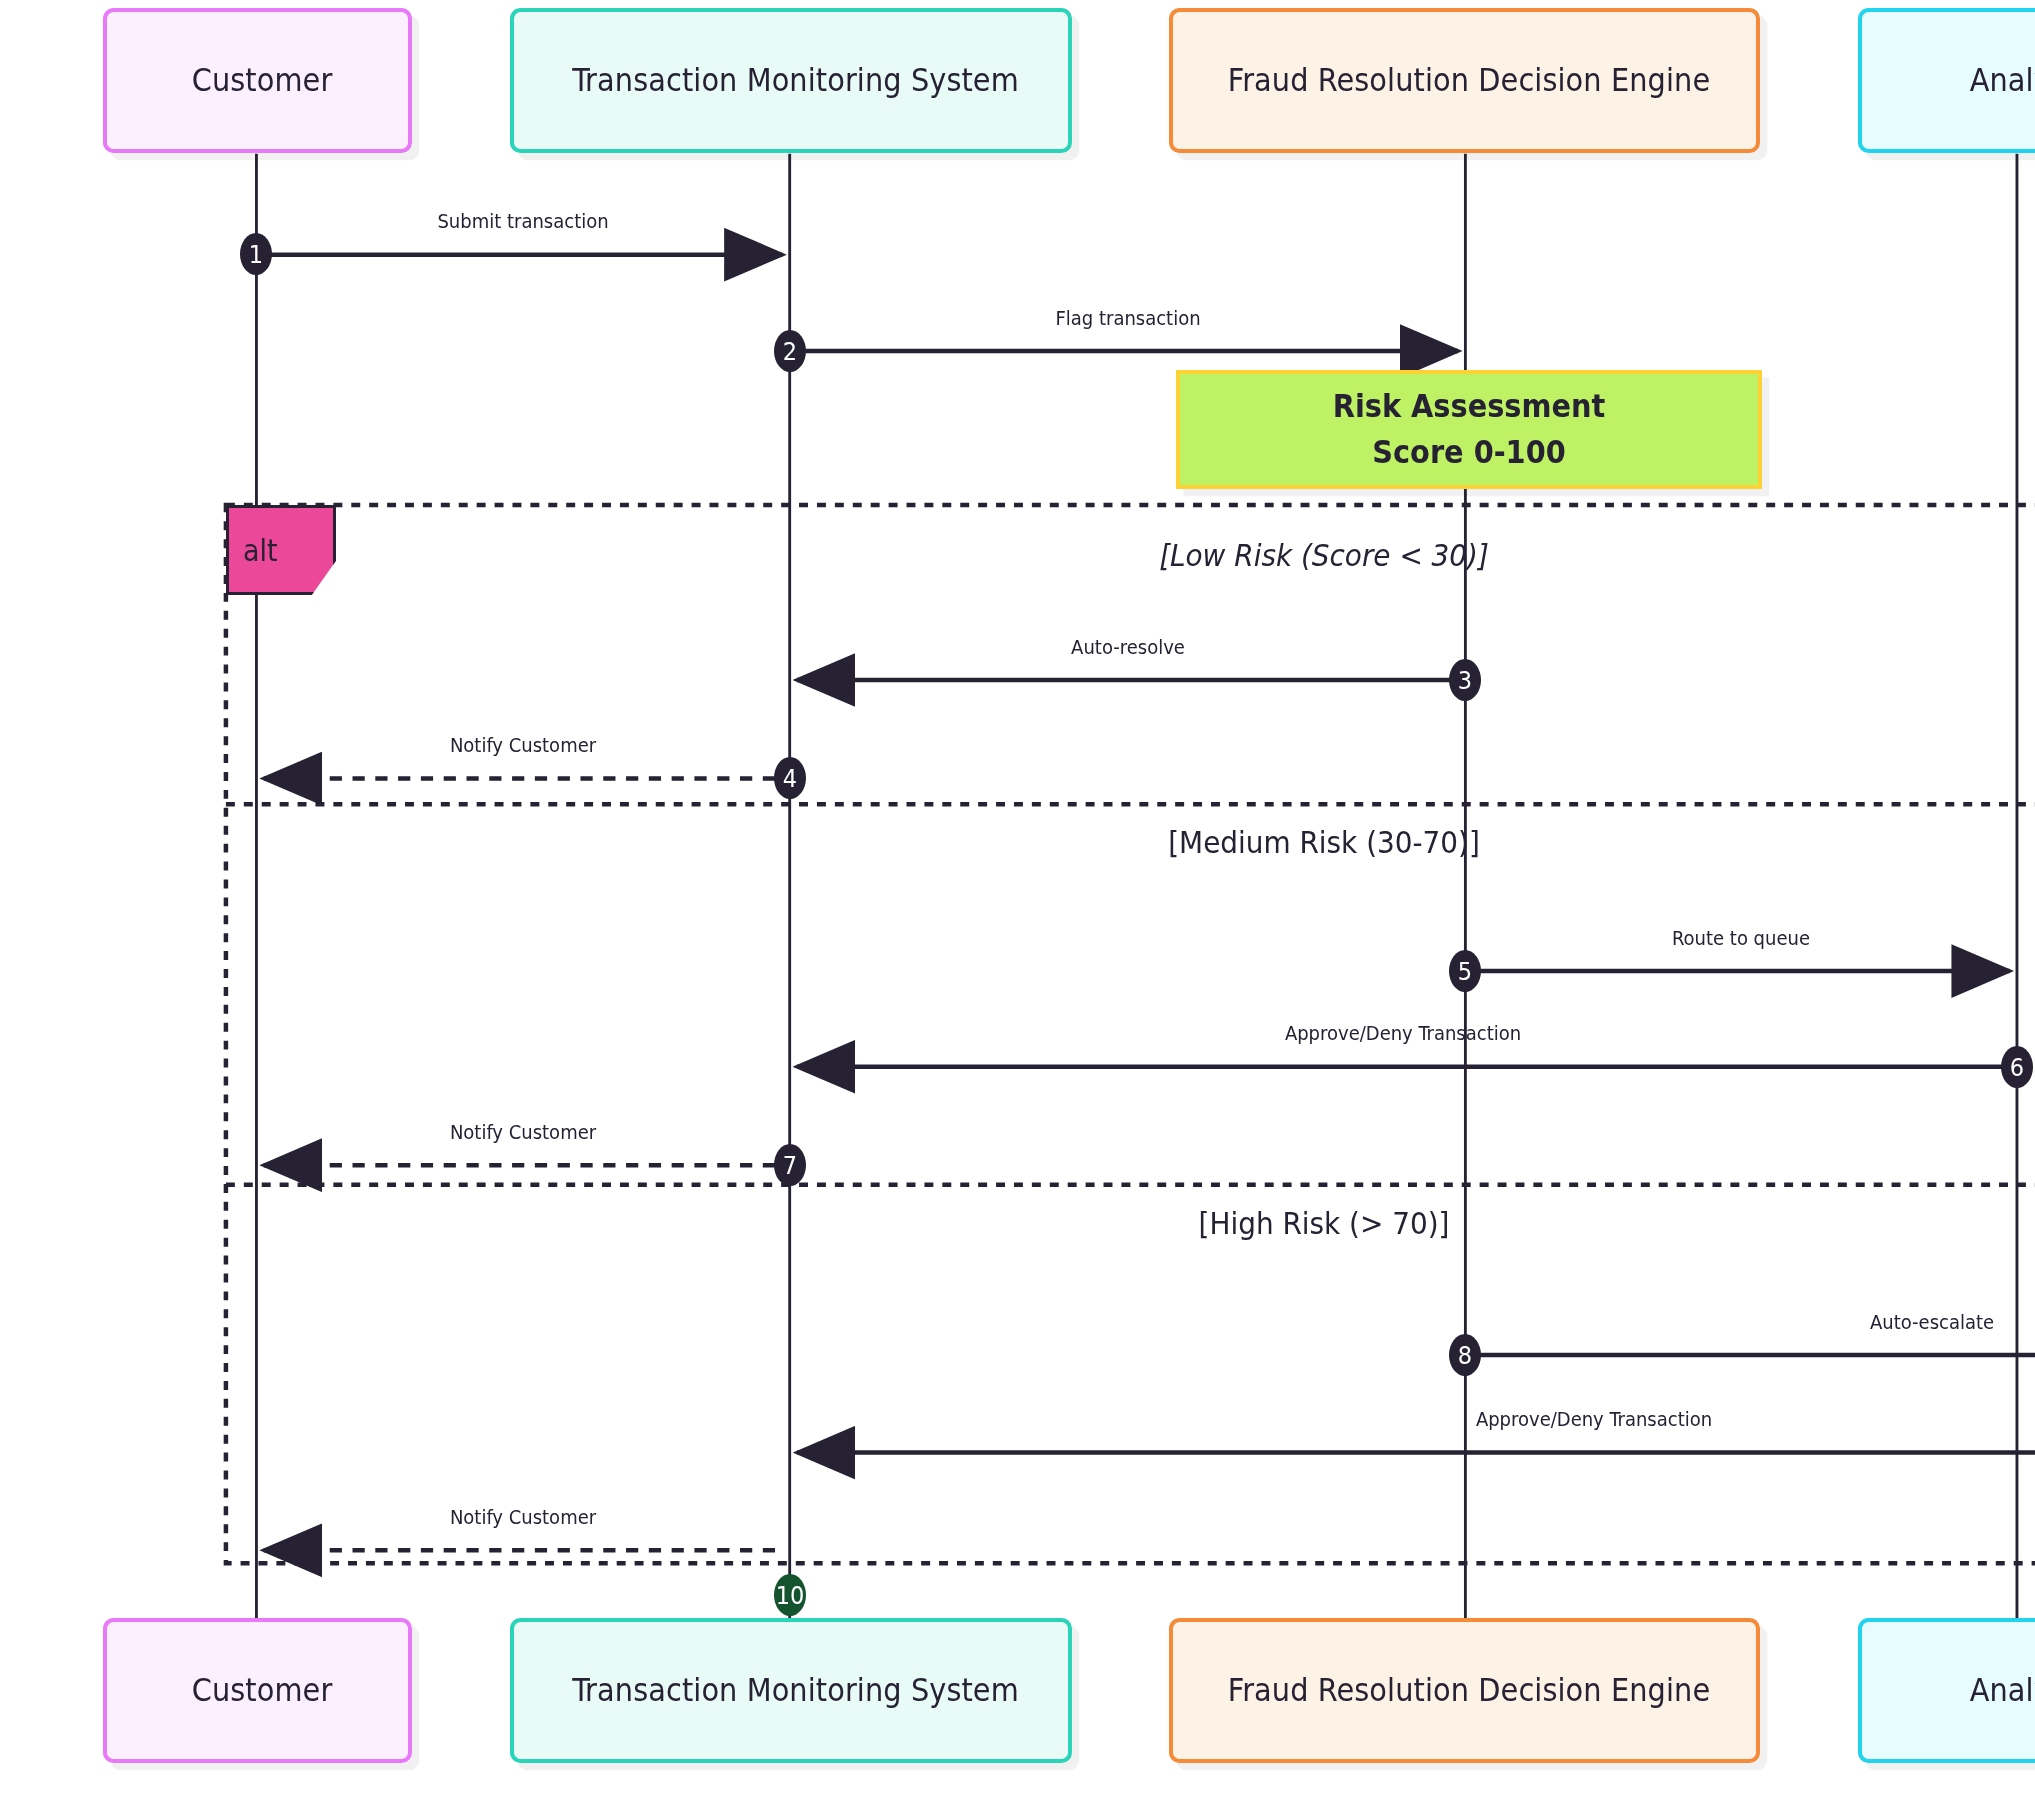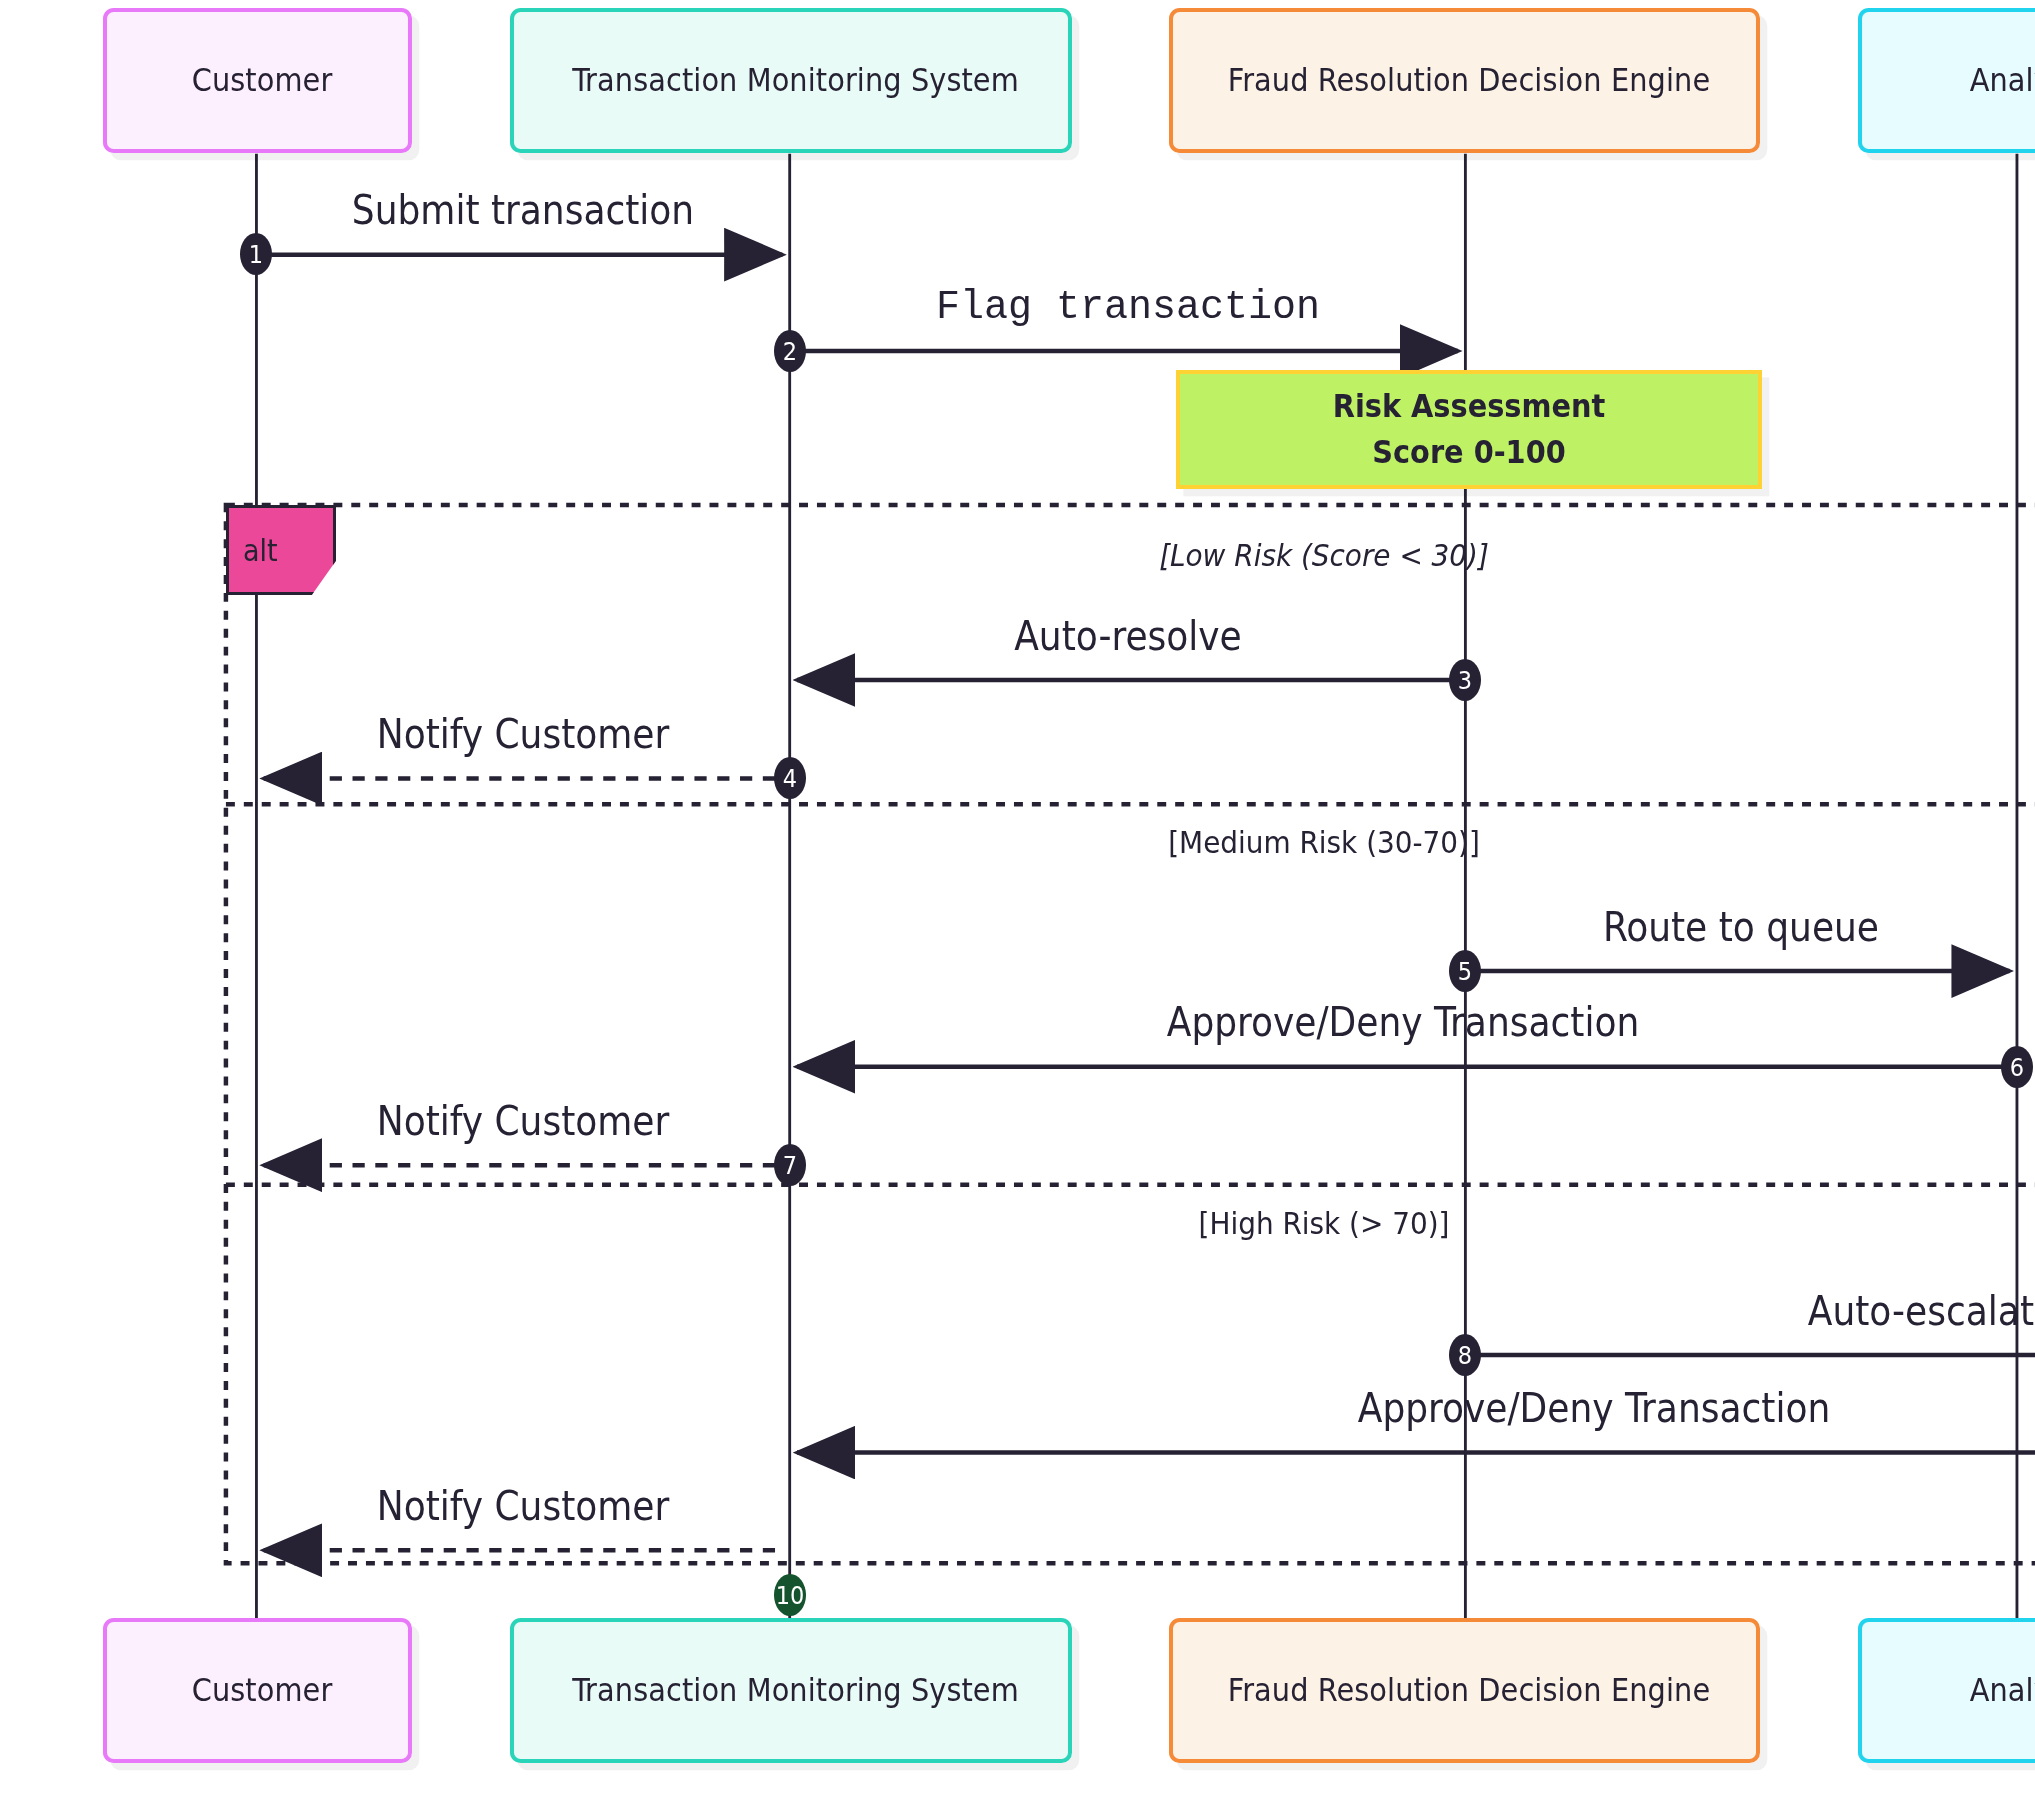--- a/index.html
+++ b/index.html
@@ -10,21 +10,21 @@
   .pbox{position:absolute;box-sizing:border-box;border-radius:10.6px;border-width:4.5px;border-style:solid;
         display:flex;align-items:center;justify-content:center;text-align:center;
         box-shadow:7.3px 7.3px 0 0 rgba(0,0,0,0.055);padding-left:9px;}
   .pbox span{font-size:32px;color:#262234;letter-spacing:0.1px;line-height:1.1;padding:0 10.6px;}
 
   .notebox{position:absolute;box-sizing:border-box;border:4.5px solid #FFD233;background:#bef264;
            display:flex;flex-direction:column;align-items:center;justify-content:center;
            box-shadow:7.3px 7.3px 0 0 rgba(0,0,0,0.055);}
   .notebox span{font-size:32px;font-weight:bold;color:#262234;line-height:1.42;}
 
-  .msglabel{position:absolute;font-size:40px;color:#262234;white-space:nowrap;
+  .msglabel{position:absolute;font-size:20px;color:#262234;white-space:nowrap;
             transform:translate(-50%,-100%);text-align:left;}
   .condlabel{position:absolute;font-size:31px;color:#262234;white-space:nowrap;
              transform:translate(-50%,0);text-align:center;}
 
   .seqnum{position:absolute;transform:translate(-50%,-50%);
           width:32px;height:42px;border-radius:50%;background:#262234;
           display:flex;align-items:center;justify-content:center;
           color:#ffffff;font-size:25px;line-height:1;}
 
   .altlabel{position:absolute;box-sizing:border-box;background:#ec4899;
@@ -109,21 +109,21 @@
   <div class="altlabel" id="alt-label-el" style="left: 226px; top: 505px; width: 110px; height: 90px;">
     <span>alt</span>
   </div>
 
   <div id="overlays">
       <div class="condlabel" style="left: 1324px; top: 537px; font-style: italic;">[Low Risk (Score &lt; 30)]</div>
       <div class="condlabel" style="left: 1324px; top: 824px;">[Medium Risk (30-70)]</div>
       <div class="condlabel" style="left: 1324px; top: 1205px;">[High Risk (&gt; 70)]</div>
       <div class="msglabel" style="left: 523px; top: 233px;">Submit transaction</div>
       <div class="seqnum" style="left: 256px; top: 254px; background: rgb(38, 34, 52); color: rgb(255, 255, 255);">1</div>
-      <div class="msglabel" style="left: 1128px; top: 330px; font-family: Liberation Mono, monospace;">Flag transaction</div>
+      <div class="msglabel" style="left: 1128px; top: 330px;">Flag transaction</div>
       <div class="seqnum" style="left: 790px; top: 351px; background: rgb(38, 34, 52); color: rgb(255, 255, 255);">2</div>
       <div class="msglabel" style="left: 1128px; top: 659px;">Auto-resolve</div>
       <div class="seqnum" style="left: 1465px; top: 680px; background: rgb(38, 34, 52); color: rgb(255, 255, 255);">3</div>
       <div class="msglabel" style="left: 523px; top: 757px;">Notify Customer</div>
       <div class="seqnum" style="left: 790px; top: 778px; background: rgb(38, 34, 52); color: rgb(255, 255, 255);">4</div>
       <div class="msglabel" style="left: 1741px; top: 950px;">Route to queue</div>
       <div class="seqnum" style="left: 1465px; top: 971px; background: rgb(38, 34, 52); color: rgb(255, 255, 255);">5</div>
       <div class="msglabel" style="left: 1403px; top: 1045px;">Approve/Deny Transaction</div>
       <div class="seqnum" style="left: 2017px; top: 1067px; background: rgb(38, 34, 52); color: rgb(255, 255, 255);">6</div>
       <div class="msglabel" style="left: 523px; top: 1144px;">Notify Customer</div>

